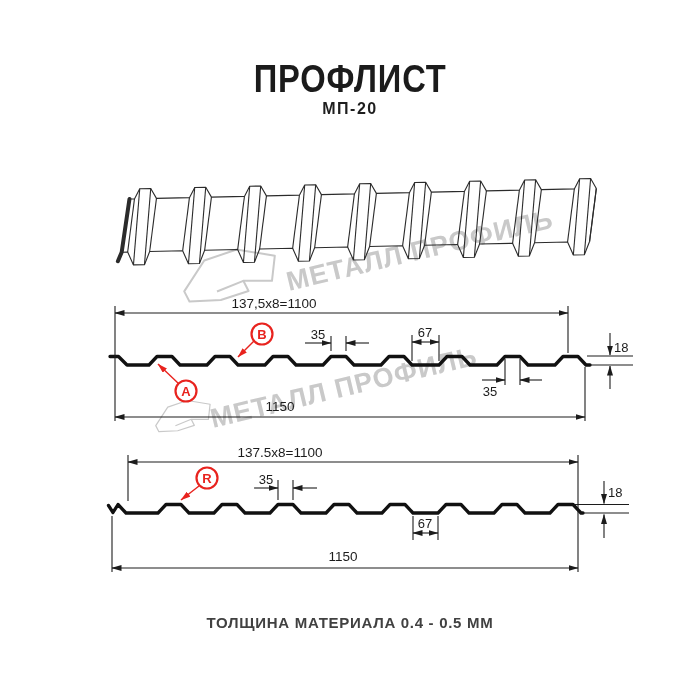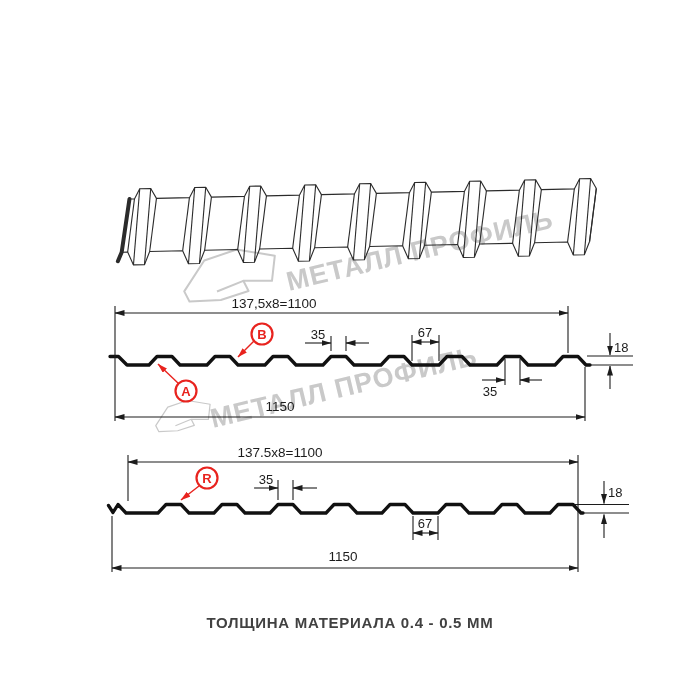--- a/index.html
+++ b/index.html
@@ -23,20 +23,24 @@
            font-family:"Liberation Sans",sans-serif;}
   .wm-logo{stroke:#c9c9c9;stroke-width:2;fill:none;stroke-linejoin:round;}
   #sheet3d line,#sheet3d path{stroke:#2b2b2b;stroke-width:1.1;fill:none;stroke-linejoin:round;}
   #sheet3d .edge-thick{stroke-width:4;stroke-linecap:round;}
 </style>
 </head>
 <body>
 
 <div class="page">
 
+  <div class="title">
+    <span>ПРОФЛИСТ</span>
+  </div>
+  <div class="subtitle">МП-20</div>
 
   <svg width="700" height="700" viewBox="0 0 700 700">
     <defs>
       <marker id="ab" viewBox="0 0 10 6" refX="9.5" refY="3" markerWidth="10" markerHeight="6" markerUnits="userSpaceOnUse" orient="auto-start-reverse">
         <path d="M0,0 L10,3 L0,6 Z" fill="#1c1c1c"></path>
       </marker>
       <marker id="ar" viewBox="0 0 10 6" refX="9.5" refY="3" markerWidth="10" markerHeight="6" markerUnits="userSpaceOnUse" orient="auto-start-reverse">
         <path d="M0,0 L10,3 L0,6 Z" fill="#e8231e"></path>
       </marker>
       <g id="mp-logo">

